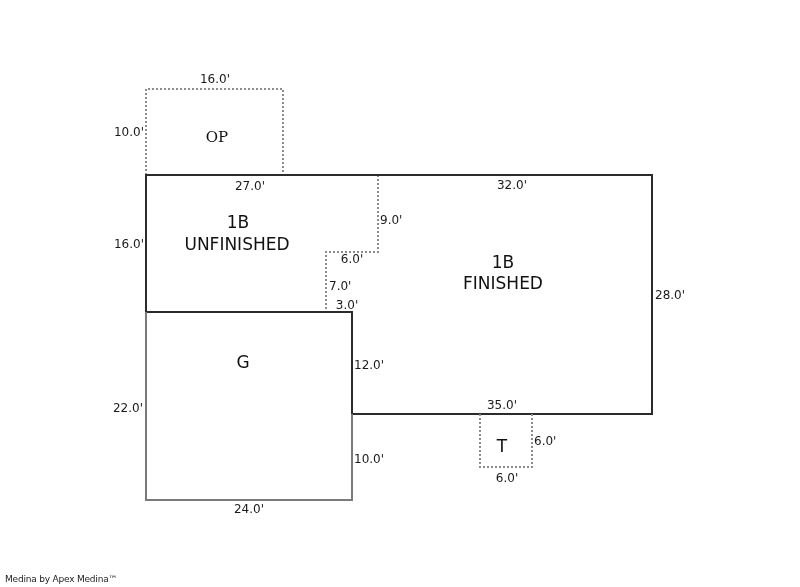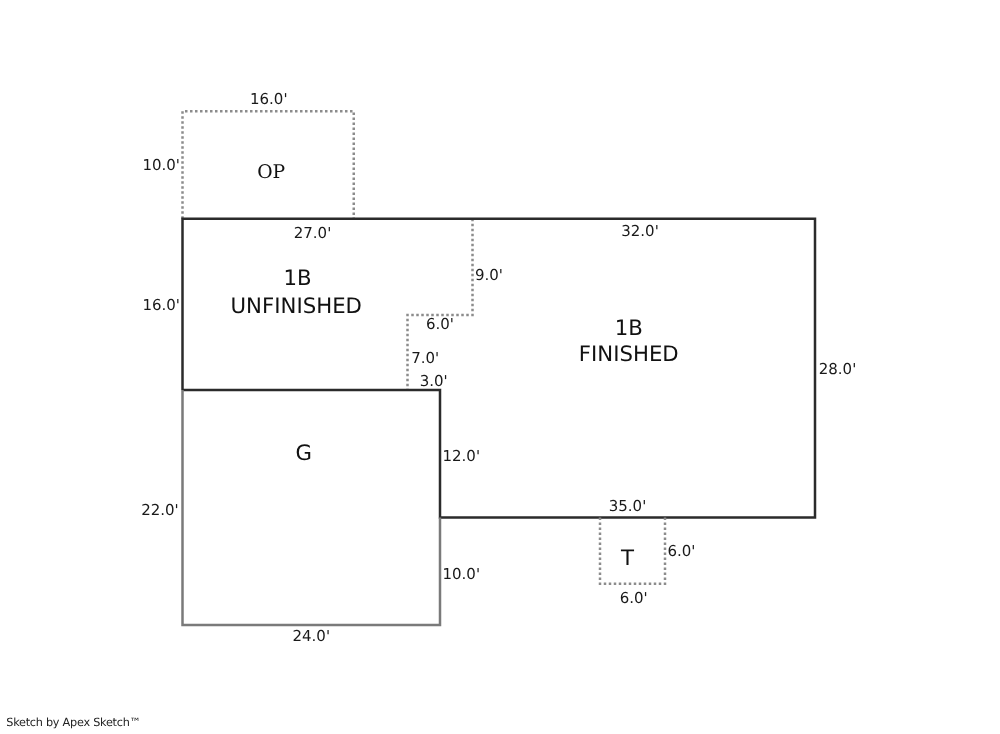--- a/index.html
+++ b/index.html
@@ -57,13 +57,13 @@
   </g>
 
   <g>
     <polyline points="480,414 480,467 532,467 532,414" fill="none" stroke="#8c8c8c" stroke-width="2" stroke-dasharray="2,2"></polyline>
     <text class="lbl" x="502" y="452" text-anchor="middle">T</text>
     <text class="dim" x="534" y="445">6.0'</text>
     <text class="dim" x="507" y="482" text-anchor="middle">6.0'</text>
   </g>
 </svg>
 
-<div class="footer">Sketch by Apex Sketch™</div>
+<div class="footer">Medina by Apex Medina™</div>
 
 </body></html>

